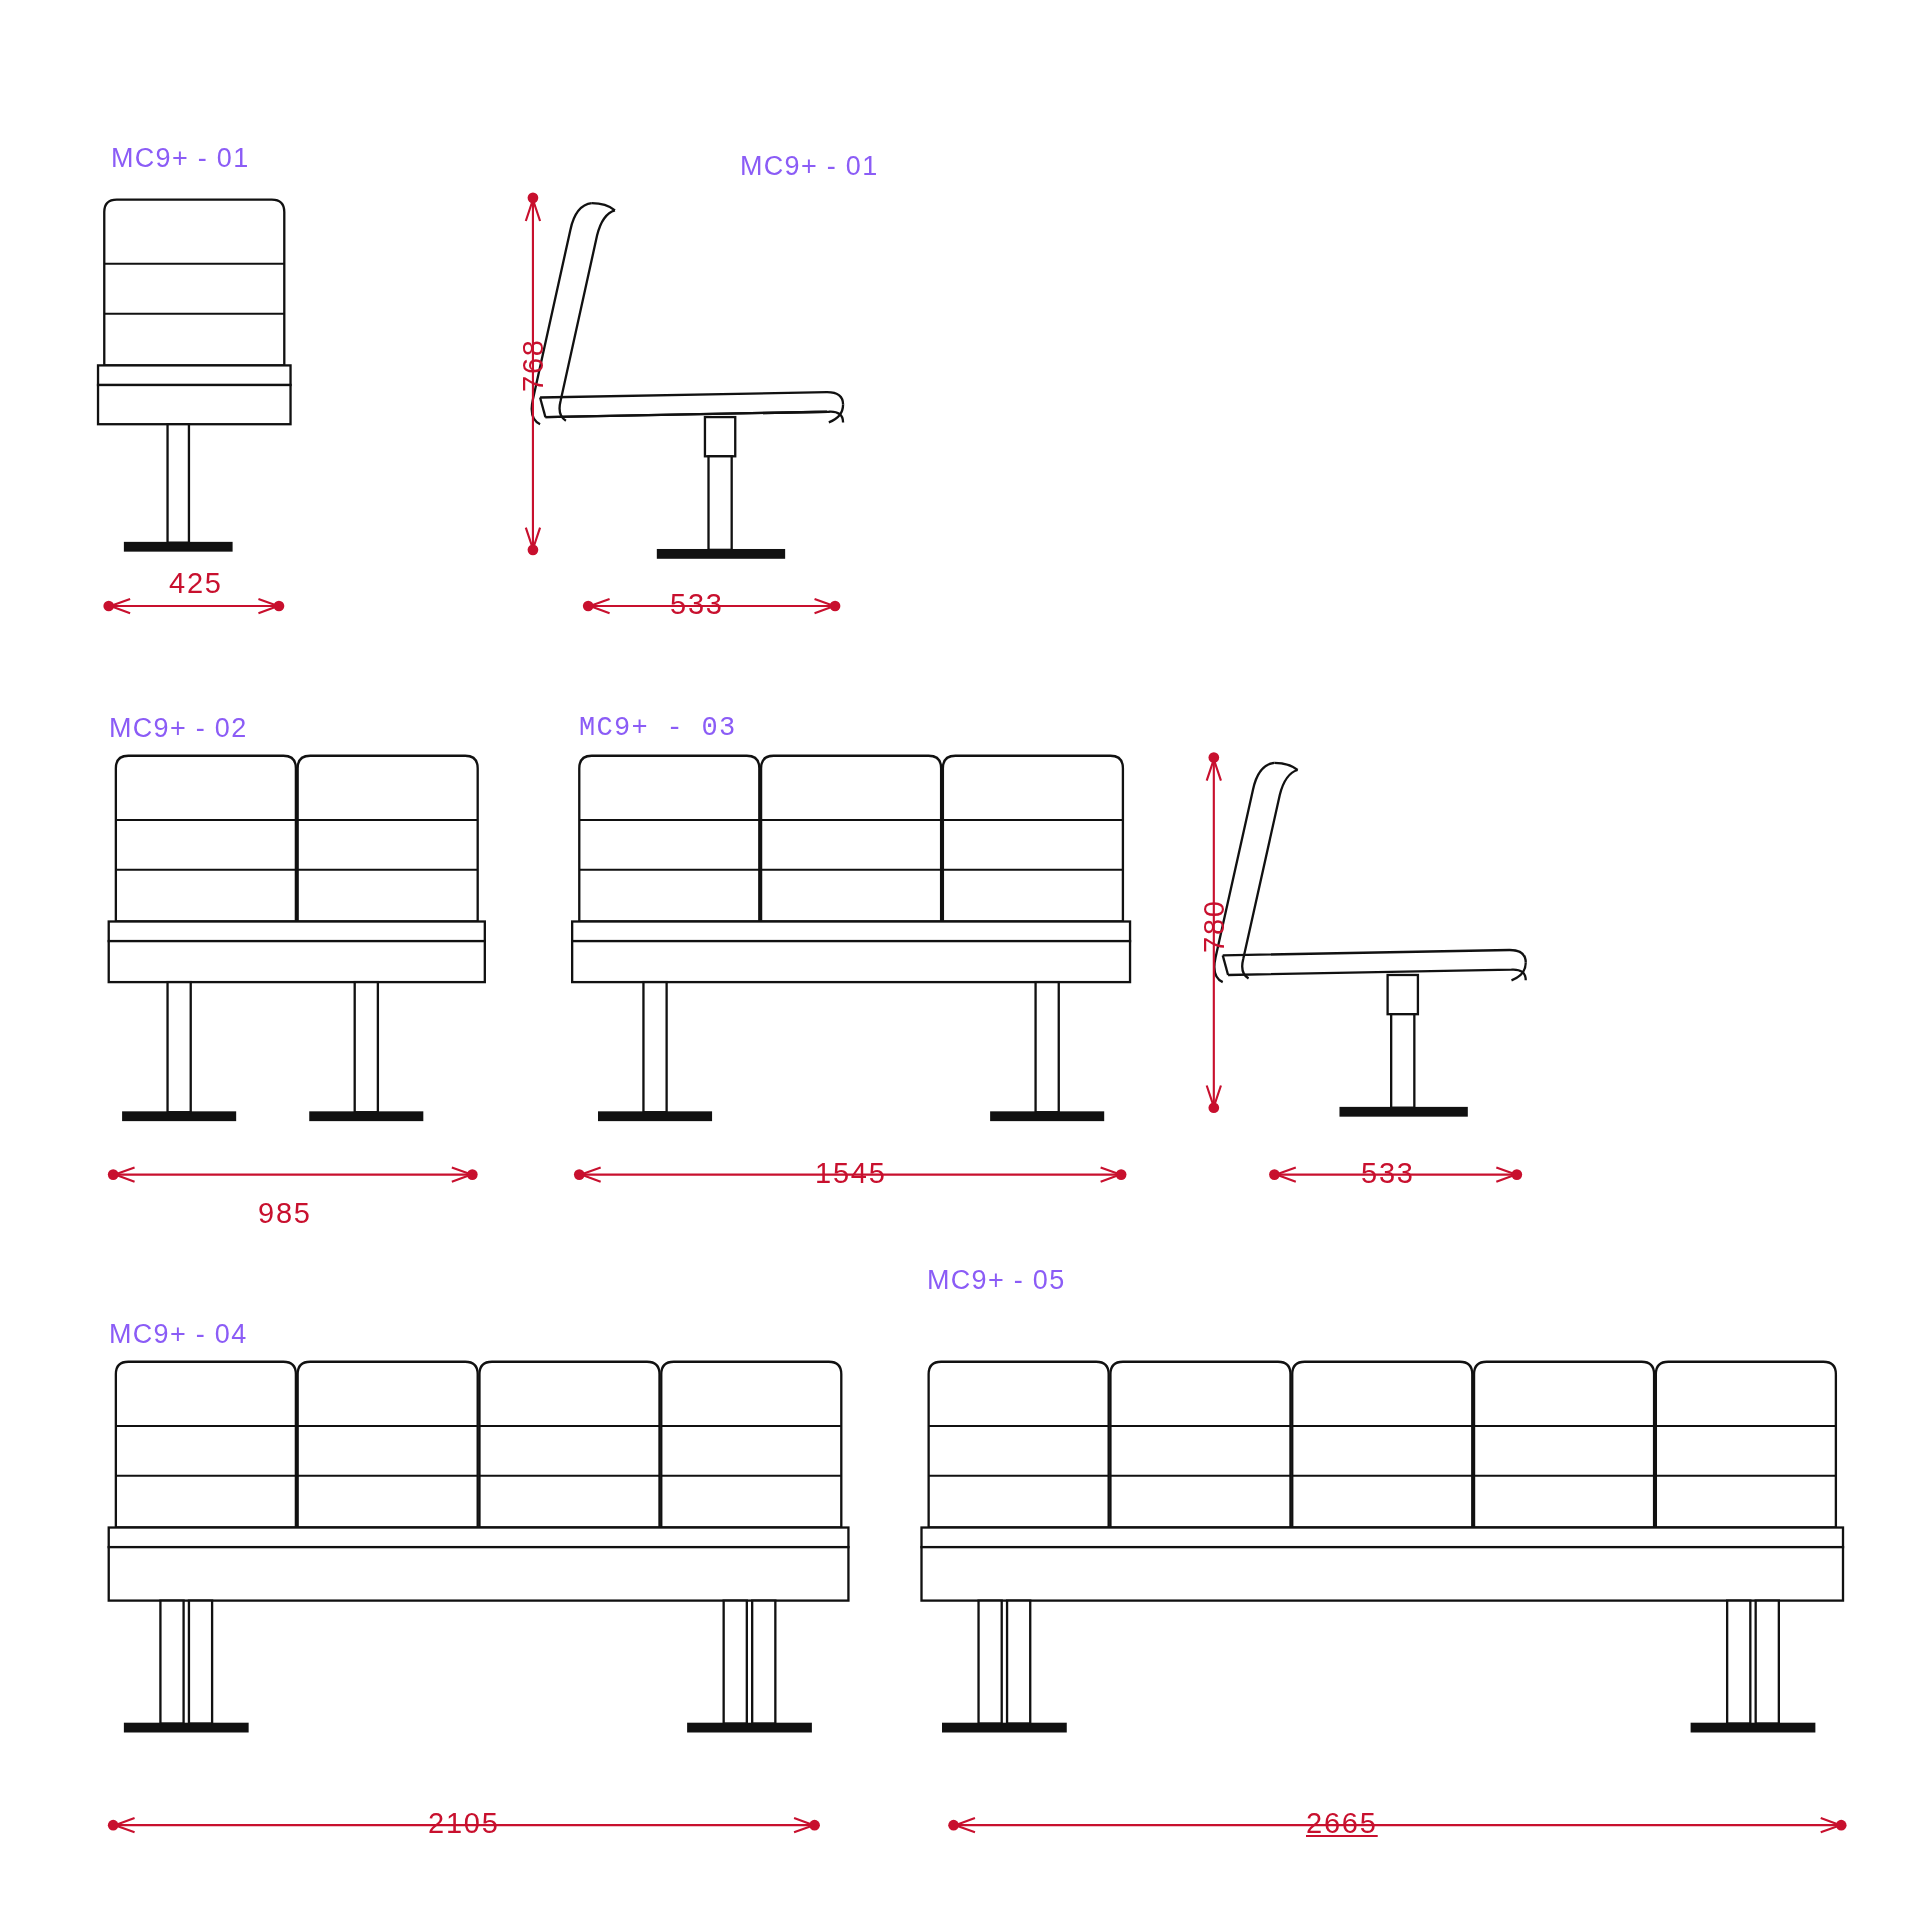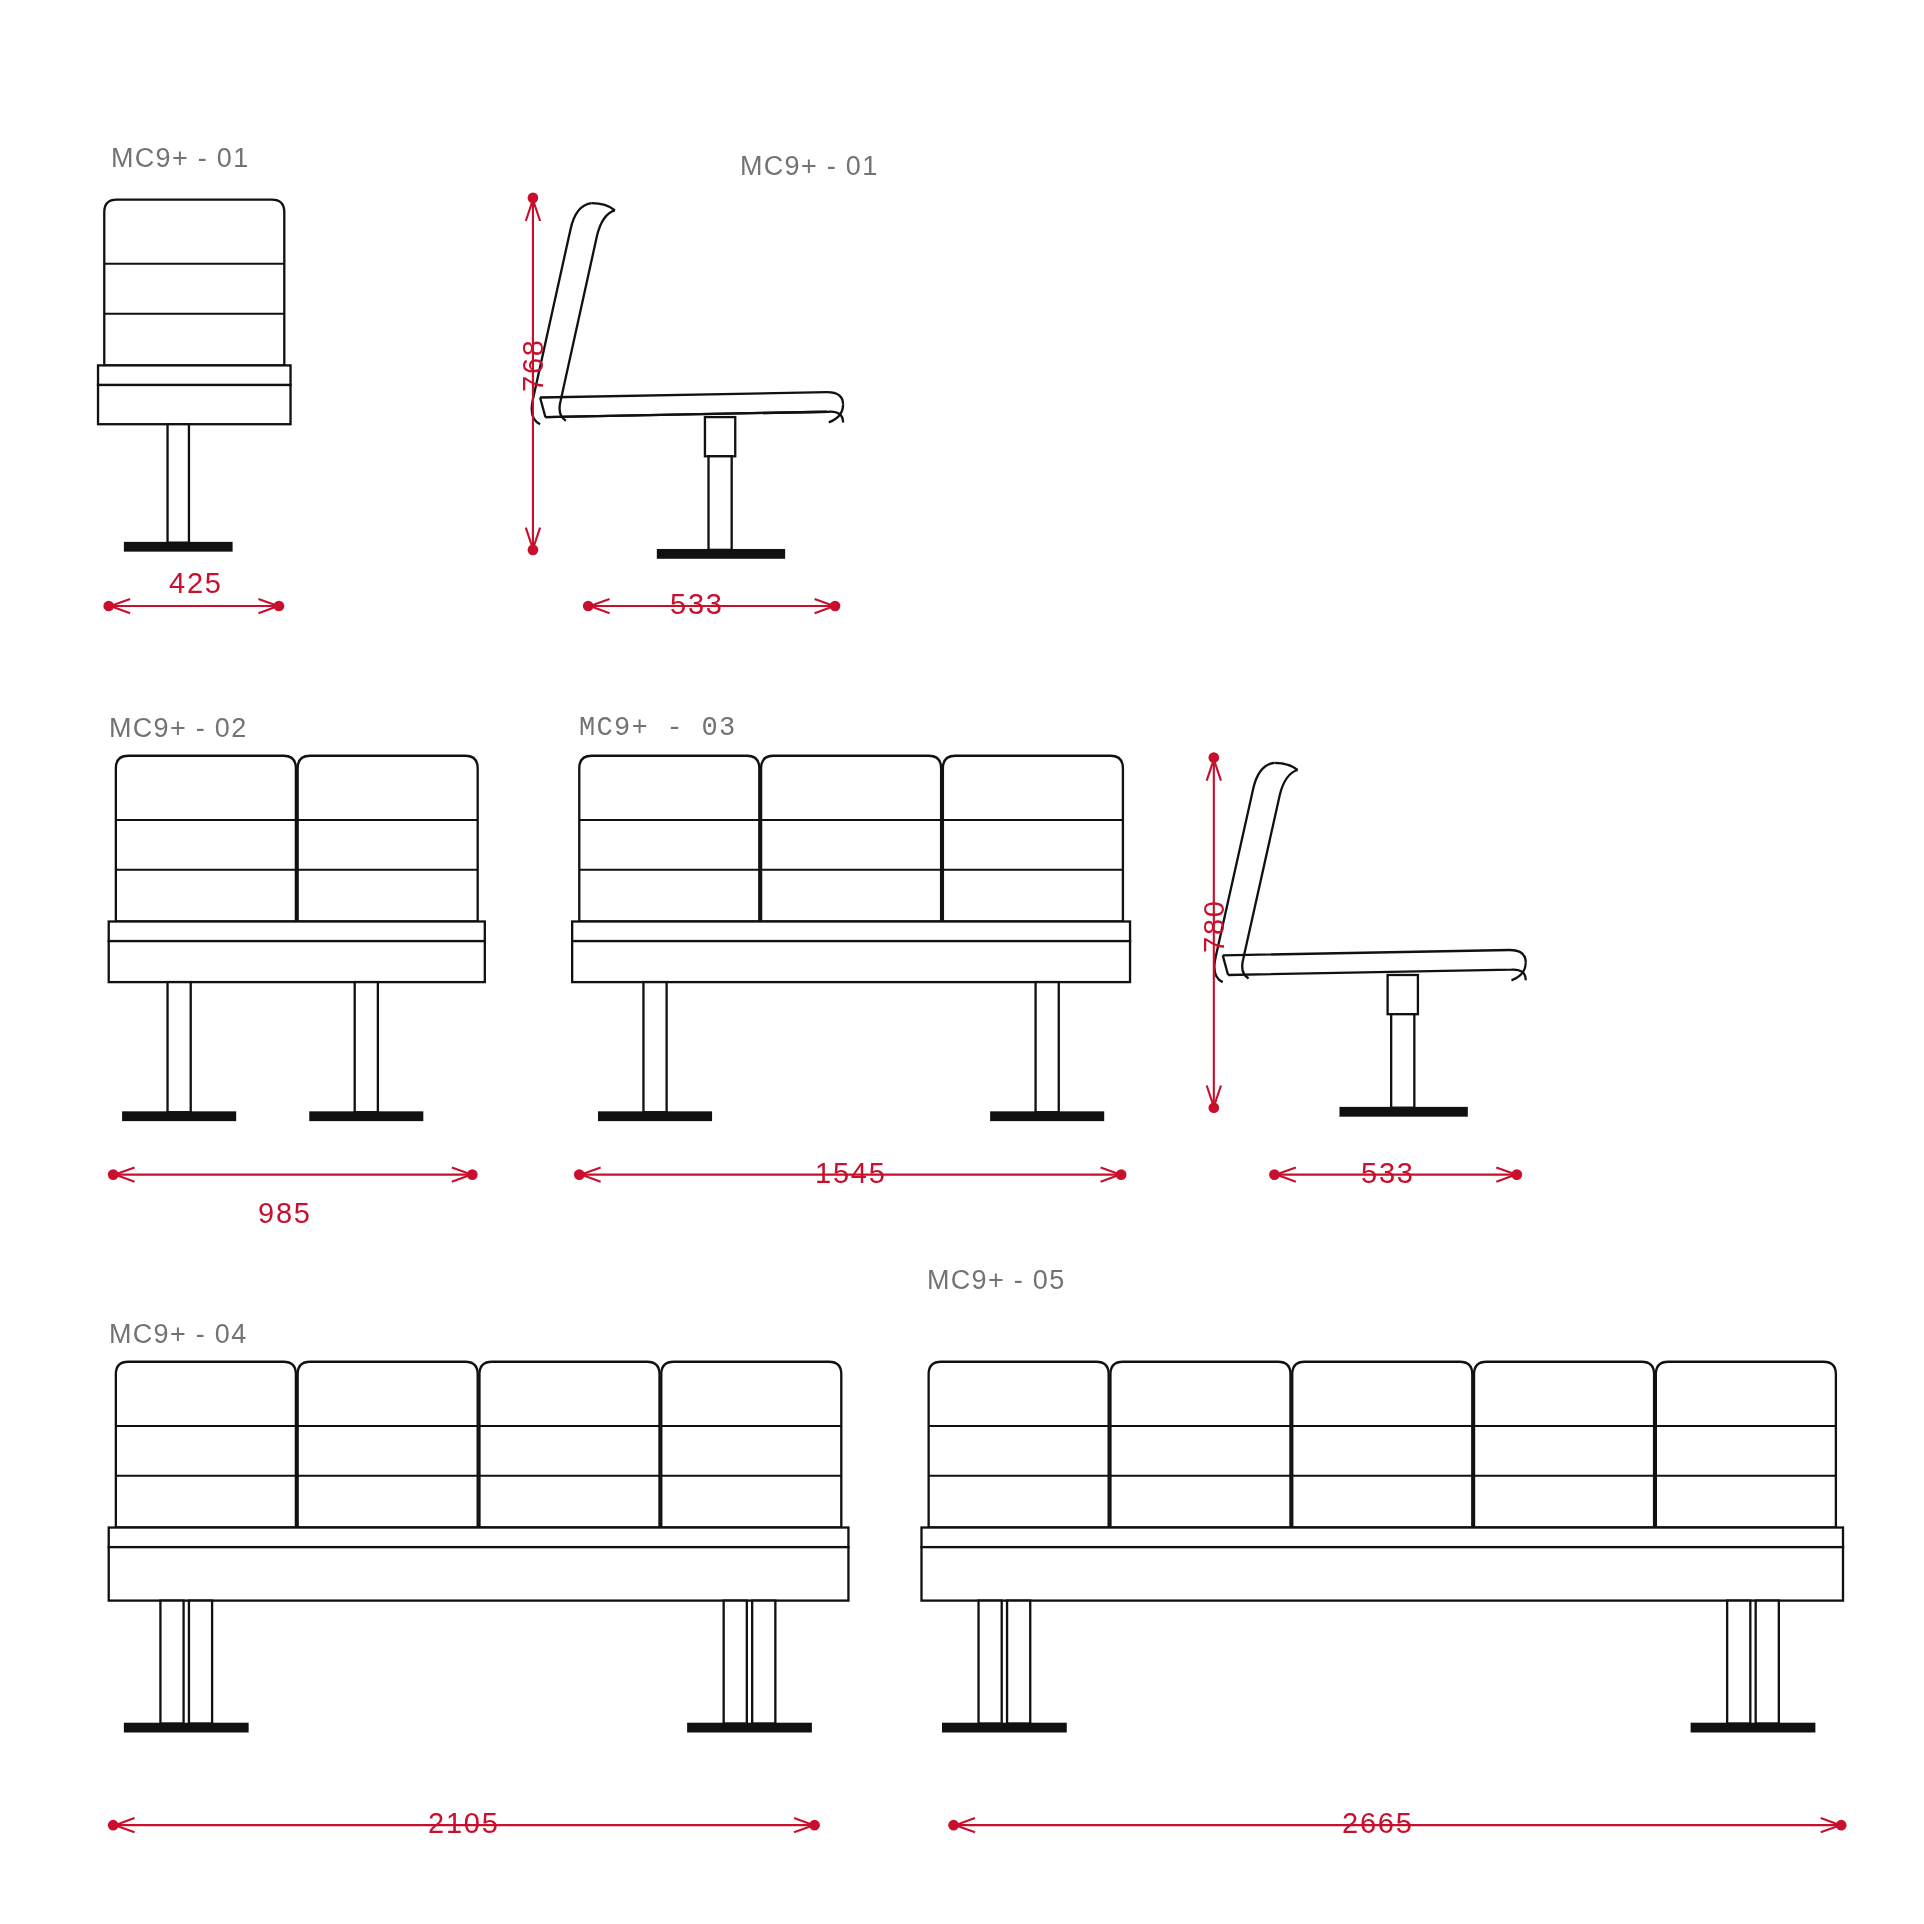--- a/index.html
+++ b/index.html
@@ -18,21 +18,21 @@
   #sheet {
     position: absolute;
     left: 0; top: 0;
     width: 1925px;
     height: 1925px;
   }
   .label {
     position: absolute;
     font-size: 27px;
     letter-spacing: 1.3px;
-    color: #737373;
+    color: #8b5cf6;
     white-space: nowrap;
   }
   .dim-label {
     position: absolute;
     font-size: 29px;
     letter-spacing: 1.8px;
     color: #c8102e;
     white-space: nowrap;
   }
   .dim-v {
@@ -285,16 +285,16 @@
   <div class="dim-label" style="left:258px; top:1157px;margin-top:40px;">985</div>
 
   <div class="dim-label" style="left:815px; top:1157px;">1545</div>
 
   <div class="dim-label dim-v" style="left:1198px; top:953px;">780</div>
 
   <div class="dim-label" style="left:1361px; top:1157px;">533</div>
 
   <div class="dim-label" style="left:428px; top:1807px;">2105</div>
 
-  <div class="dim-label" style="left:1342px; top:1807px;">2665</div>
+  <div class="dim-label" style="left:1306px; top:1807px;text-decoration:underline;">2665</div>
 
 </div>
 
 
 </body></html>

